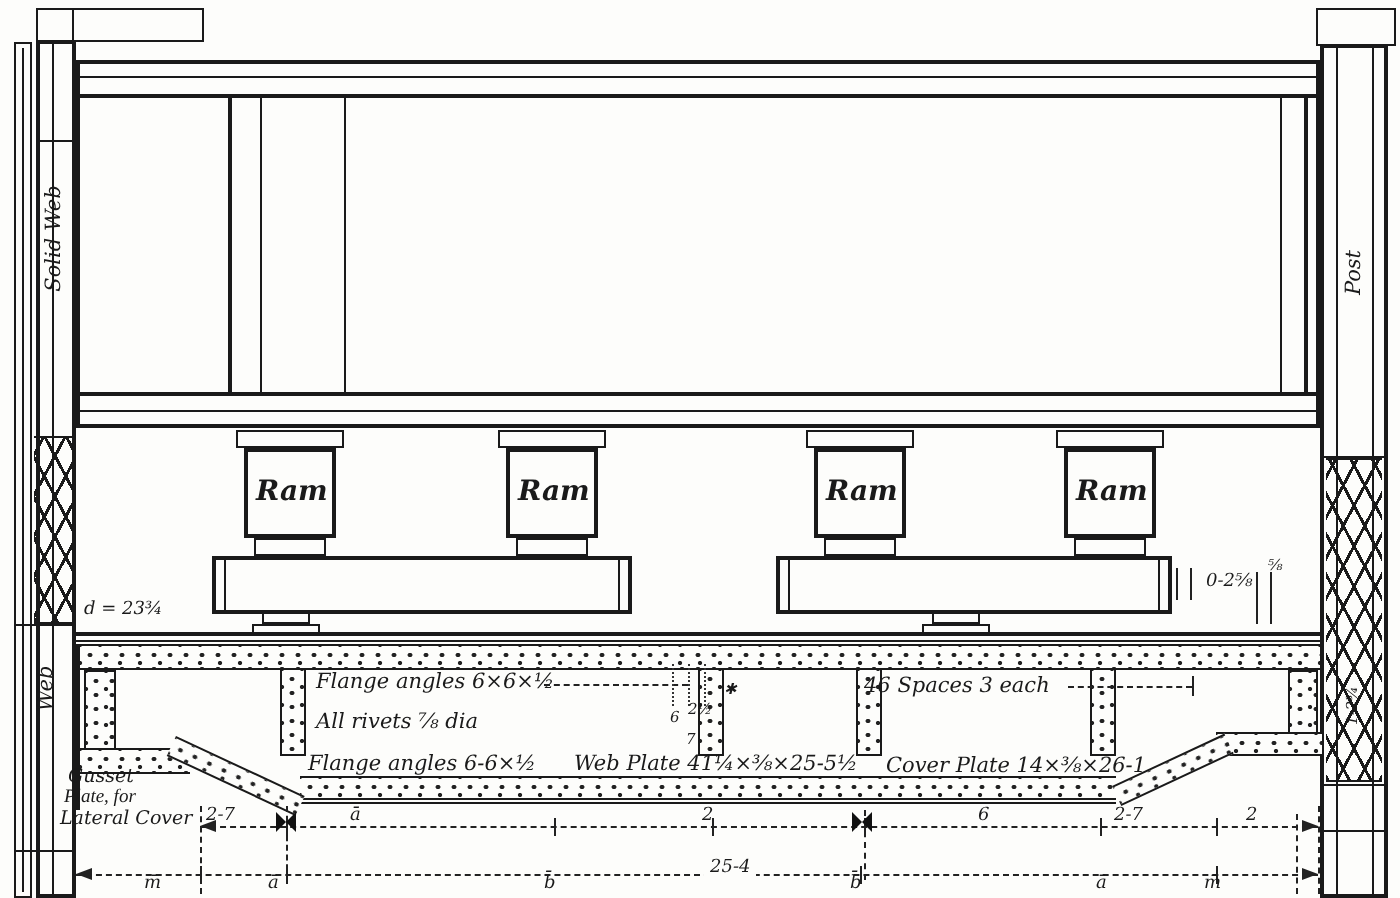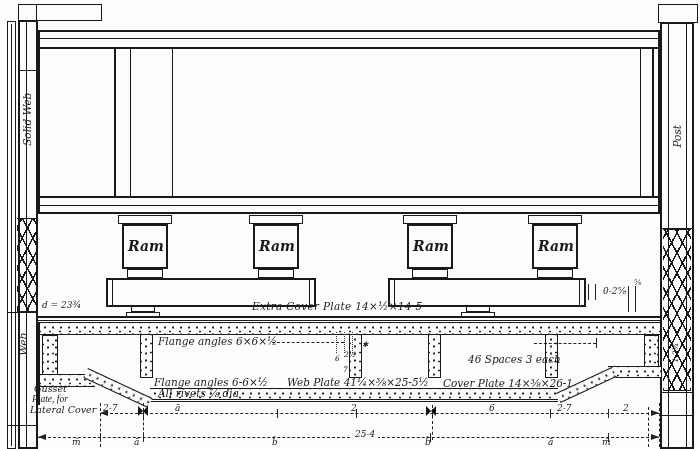--- a/index.html
+++ b/index.html
@@ -99,21 +99,20 @@
   <div class="ln" style="left:112px;top:280px;width:1px;height:25px;"></div>
   <div class="ln" style="left:309px;top:280px;width:1px;height:25px;"></div>
   <div class="box" style="left:388px;top:278px;width:198px;height:29px;border-width:2.2px;"></div>
   <div class="ln" style="left:394px;top:280px;width:1px;height:25px;"></div>
   <div class="ln" style="left:579px;top:280px;width:1px;height:25px;"></div>
   <div class="box" style="left:131px;top:306px;width:24px;height:6px;"></div>
   <div class="box" style="left:126px;top:312px;width:34px;height:5px;"></div>
   <div class="box" style="left:466px;top:306px;width:24px;height:6px;"></div>
   <div class="box" style="left:461px;top:312px;width:34px;height:5px;"></div>
 
-  <div class="txt sm" style="left:252px;top:301px;letter-spacing:.3px;">Extra Cover Plate 14×½×14-5</div>
   <div class="ln" style="left:38px;top:316px;width:623px;height:1.6px;"></div>
   <div class="ln" style="left:38px;top:320px;width:623px;height:1px;"></div>
 
   <div class="stip stip-h" style="left:40px;top:322px;width:620px;height:13px;"></div>
   <div class="stip stip-h" style="left:150px;top:388px;width:408px;height:12px;"></div>
   <div class="ln" style="left:150px;top:401px;width:408px;height:1.4px;"></div>
   <div class="ln" style="left:38px;top:322px;width:2px;height:83px;"></div>
   <div class="ln" style="left:660px;top:322px;width:2px;height:78px;"></div>
 
   <div class="stip stip-v" style="left:42px;top:335px;width:16px;height:40px;"></div>
@@ -123,24 +122,24 @@
   <div class="stip stip-v" style="left:644px;top:335px;width:15px;height:33px;"></div>
   <div class="stip stip-h" style="left:608px;top:366px;width:53px;height:12px;"></div>
   <div class="stip stip-h" style="left:556px;top:393px;width:62px;height:11px;transform:rotate(-25deg);transform-origin:left top;"></div>
 
   <div class="stip stip-v" style="left:140px;top:334px;width:13px;height:44px;"></div>
   <div class="stip stip-v" style="left:349px;top:334px;width:13px;height:44px;"></div>
   <div class="stip stip-v" style="left:428px;top:334px;width:13px;height:44px;"></div>
   <div class="stip stip-v" style="left:545px;top:334px;width:13px;height:44px;"></div>
 
   <div class="txt sm" style="left:158px;top:336px;">Flange angles 6×6×½</div>
-  <div class="txt sm" style="left:158px;top:356px;margin-top:32px;">All rivets ⅞ dia</div>
+  <div class="txt sm" style="left:158px;top:356px;">All rivets ⅞ dia</div>
   <div class="txt sm" style="left:154px;top:377px;">Flange angles 6-6×½</div>
   <div class="txt sm" style="left:287px;top:377px;">Web Plate 41¼×⅜×25-5½</div>
-  <div class="txt sm" style="left:468px;top:338px;margin-top:16px;">46 Spaces 3 each</div>
+  <div class="txt sm" style="left:432px;top:338px;">46 Spaces 3 each</div>
   <div class="txt sm" style="left:443px;top:378px;">Cover Plate 14×⅜×26-1</div>
 
   <div class="dash-h" style="left:272px;top:342px;width:72px;"></div>
   <div class="dash-h" style="left:534px;top:343px;width:62px;"></div>
   <div class="tick" style="left:596px;top:338px;height:10px;"></div>
   <div class="dot-v" style="left:336px;top:332px;height:21px;"></div>
   <div class="dot-v" style="left:344px;top:332px;height:21px;"></div>
   <div class="dot-v" style="left:352px;top:332px;height:21px;"></div>
   <div class="txt xxs" style="left:335px;top:355px;">6</div>
   <div class="txt xxs" style="left:344px;top:351px;">2½</div>

